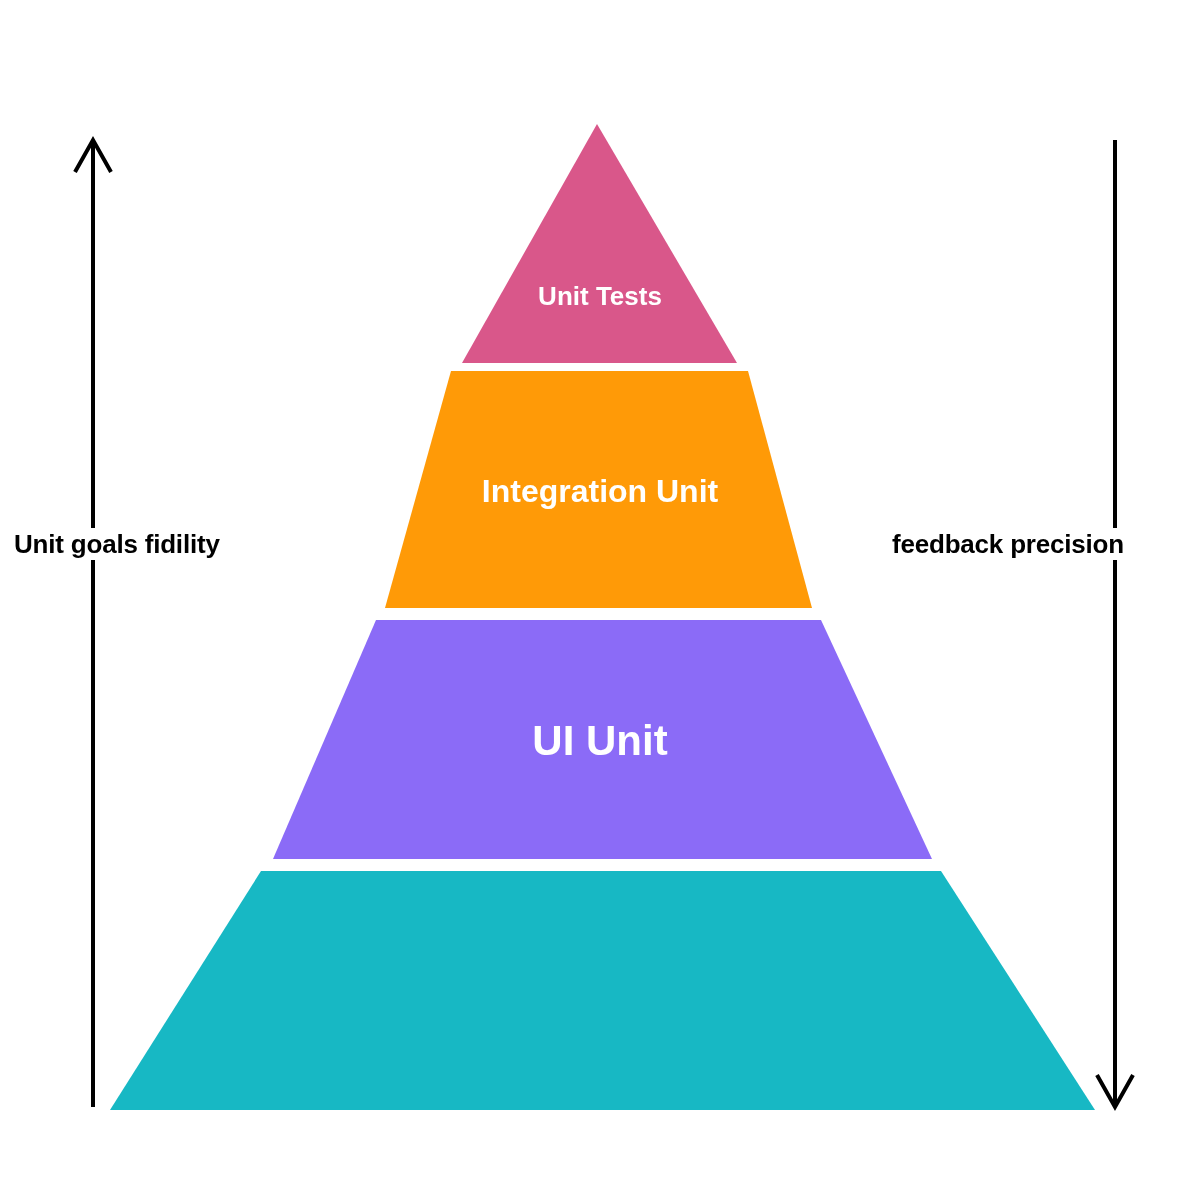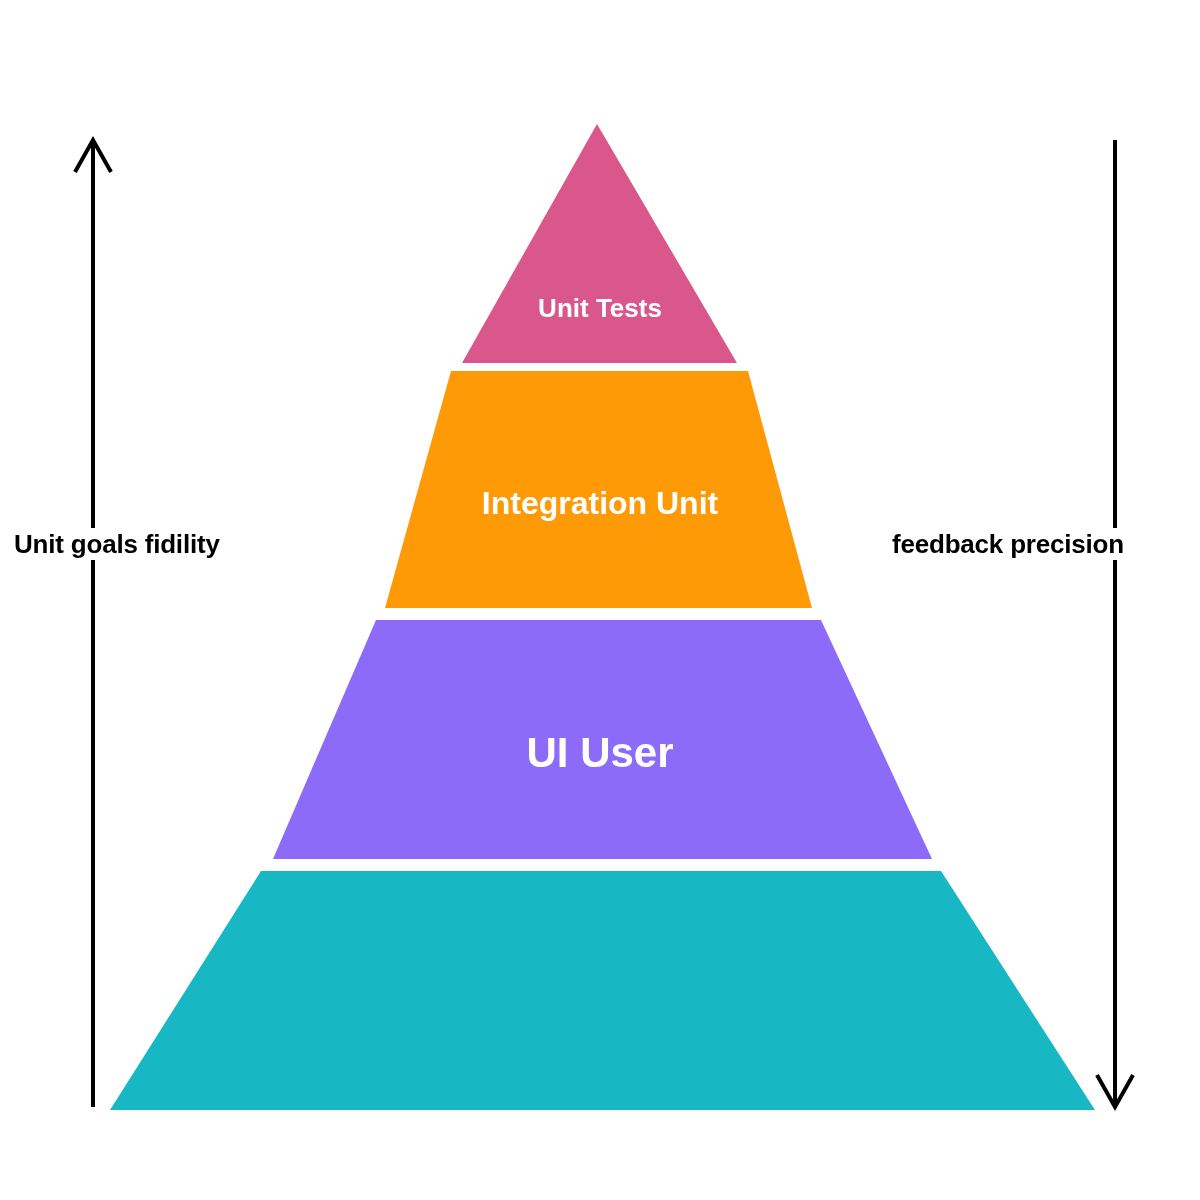--- a/index.html
+++ b/index.html
@@ -32,21 +32,20 @@
   .layer-label {
     position: absolute;
     text-align: center;
     color: #ffffff;
     font-weight: bold;
     font-family: "Liberation Sans", sans-serif;
     white-space: nowrap;
     line-height: 1;
     pointer-events: none;
     transform: translate(-50%, -50%);
-    margin-top: 12px;
   }
   .axis-label {
     position: absolute;
     color: #000000;
     font-weight: bold;
     font-family: "Liberation Sans", sans-serif;
     white-space: nowrap;
     line-height: 1;
     font-size: 26px;
     letter-spacing: -0.2px;
@@ -81,20 +80,20 @@
     <polyline points="75,172 93,140 111,172" fill="none" stroke="#000000" stroke-width="4" stroke-linecap="butt" stroke-linejoin="miter"></polyline>
 
     <line x1="1115" y1="140" x2="1115" y2="1105" stroke="#000000" stroke-width="4"></line>
     <polyline points="1097,1075 1115,1107 1133,1075" fill="none" stroke="#000000" stroke-width="4" stroke-linecap="butt" stroke-linejoin="miter"></polyline>
   </svg>
 
   <div class="layer-label" style="left:600px; top:296px; font-size:26px;">Unit Tests</div>
 
   <div class="layer-label" style="left:600px; top:491px; font-size:32px;">Integration Unit</div>
 
-  <div class="layer-label" style="left:600px; top:741px; font-size:42px;">UI User</div>
+  <div class="layer-label" style="left:600px; top:741px; font-size:42px;">UI Unit</div>
 
 
   <div class="axis-label" id="label-left">Unit goals fidility</div>
 
   <div class="axis-label" id="label-right">feedback precision</div>
 
 </div>
 
 </body></html>

